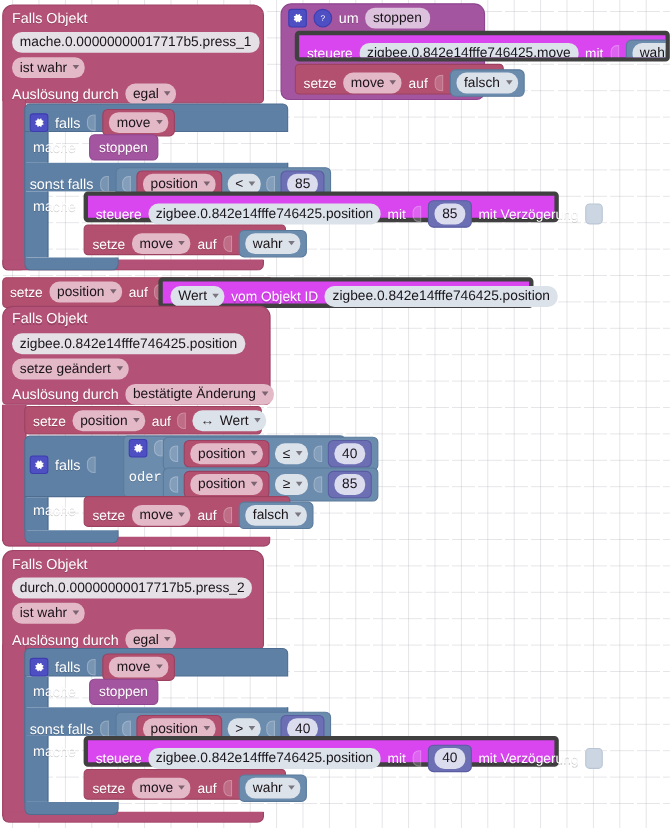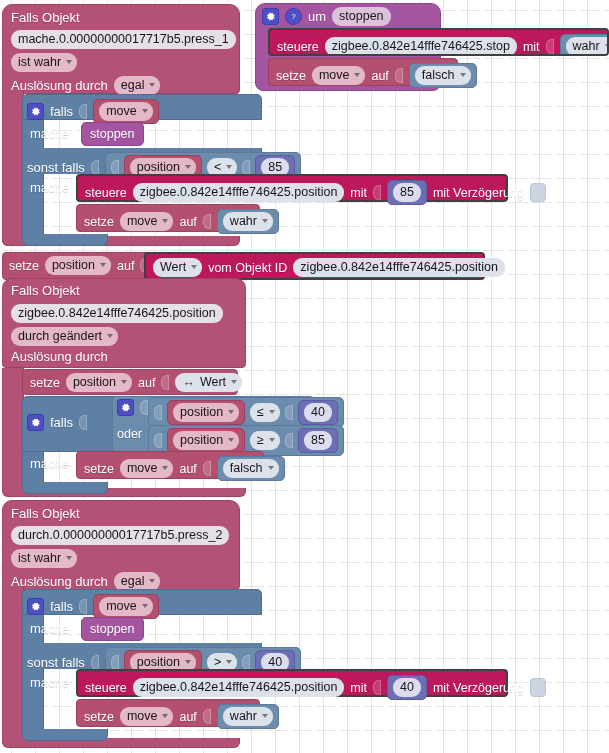--- a/index.html
+++ b/index.html
@@ -32,21 +32,21 @@
     background:#fff;
     pointer-events:none;
   }
 
   
   .blk{ position:absolute; box-sizing:border-box; }
   .hat{ border-radius:10px 10px 4px 4px; }
 
   .ev   { background:#b35176; border:1px solid #9d4265; color:#fff; }
   .ctl  { background:#5f80a5; border:1px solid #4f6d90; color:#fff; }
-  .act  { background:#be185d; border:2px solid #404040; color:#fff; }
+  .act  { background:#d946ef; border:4px solid #404040; color:#fff; }
   .setv { background:#b3506f; border:1px solid #9c4260; color:#fff; }
   .getv { background:#b3506f; border:1px solid #9c4260; color:#fff; }
   .logic{ background:#6c8cae; border:1px solid #5c7a9b; color:#fff; }
   .num  { background:#6d6fb4; border:1px solid #5b5da0; color:#fff; }
   .proc { background:#a455a0; border:1px solid #8e4590; color:#fff; }
   .call { background:#a455a0; border:1px solid #8e4590; color:#fff; }
 
   .row{ display:flex; align-items:center; gap:6px; }
 
   
@@ -236,21 +236,21 @@
         <text x="8" y="12" text-anchor="middle" font-family="Liberation Sans, sans-serif" font-size="11" fill="#fff">?</text>
       </svg>
   </span>
   <span class="lbl">um</span>
   <span class="fld plum">stoppen</span>
 </div>
 
 <div class="blk act" style="left:268px;top:28px;width:341px;height:28px;border-radius:4px;overflow:hidden;">
   <div class="row" style="padding:4px 7px;">
     <span class="lbl sm">steuere</span>
-    <span class="fld blue">zigbee.0.842e14fffe746425.stop</span>
+    <span class="fld blue">zigbee.0.842e14fffe746425.move</span>
     <span class="lbl sm">mit</span>
     <span class="socket"></span>
     <span class="val logic">
       <span class="dd blue">
         <span>wahr</span>
         <i class="caret"></i>
       </span>
     </span>
 
   </div>
@@ -300,26 +300,30 @@
 <div class="blk ev" style="left:2px;top:488px;width:244px;height:9px;border-radius:0 0 6px 6px;border-top:none;"></div>
 
 <div class="blk" style="left:11px;top:281px;">
   <span class="lbl">Falls Objekt</span>
 </div>
 <div class="blk" style="left:11px;top:303px;">
   <span class="fld grey">zigbee.0.842e14fffe746425.position</span>
 </div>
 <div class="blk" style="left:11px;top:326px;">
   <span class="dd pink">
-    <span>durch geändert</span>
+    <span>setze geändert</span>
     <i class="caret"></i>
   </span>
 </div>
 <div class="blk row" style="left:11px;top:349px;">
   <span class="lbl">Auslösung durch</span>
+  <span class="dd pink">
+    <span>bestätigte Änderung</span>
+    <i class="caret"></i>
+  </span>
 </div>
 
 <div class="blk setv" style="left:22px;top:369px;width:216px;height:26px;border-radius:4px;">
   <div class="row" style="padding:3px 7px;">
     <span class="lbl sm">setze</span>
     <span class="dd pink">
       <span>position</span>
       <i class="caret"></i>
     </span>
     <span class="lbl sm">auf</span>
@@ -369,21 +373,21 @@
     <span class="dd blue">
       <span>≤</span>
       <i class="caret"></i>
     </span>
     <span class="socket"></span>
     <span class="val num">
       <span class="fld lav">40</span>
     </span>
   </span>
 </div>
-<div class="blk row" style="left:117px;top:426px;">
+<div class="blk row" style="left:117px;top:426px;font-family:Liberation Mono, monospace;">
   <span class="lbl sm">oder</span>
   <span class="socket"></span>
 </div>
 <div class="blk row" style="left:148px;top:425px;">
   <span class="val cmp">
     <span class="socket"></span>
     <span class="val getv">
       <span class="dd pink">
         <span>position</span>
         <i class="caret"></i>

